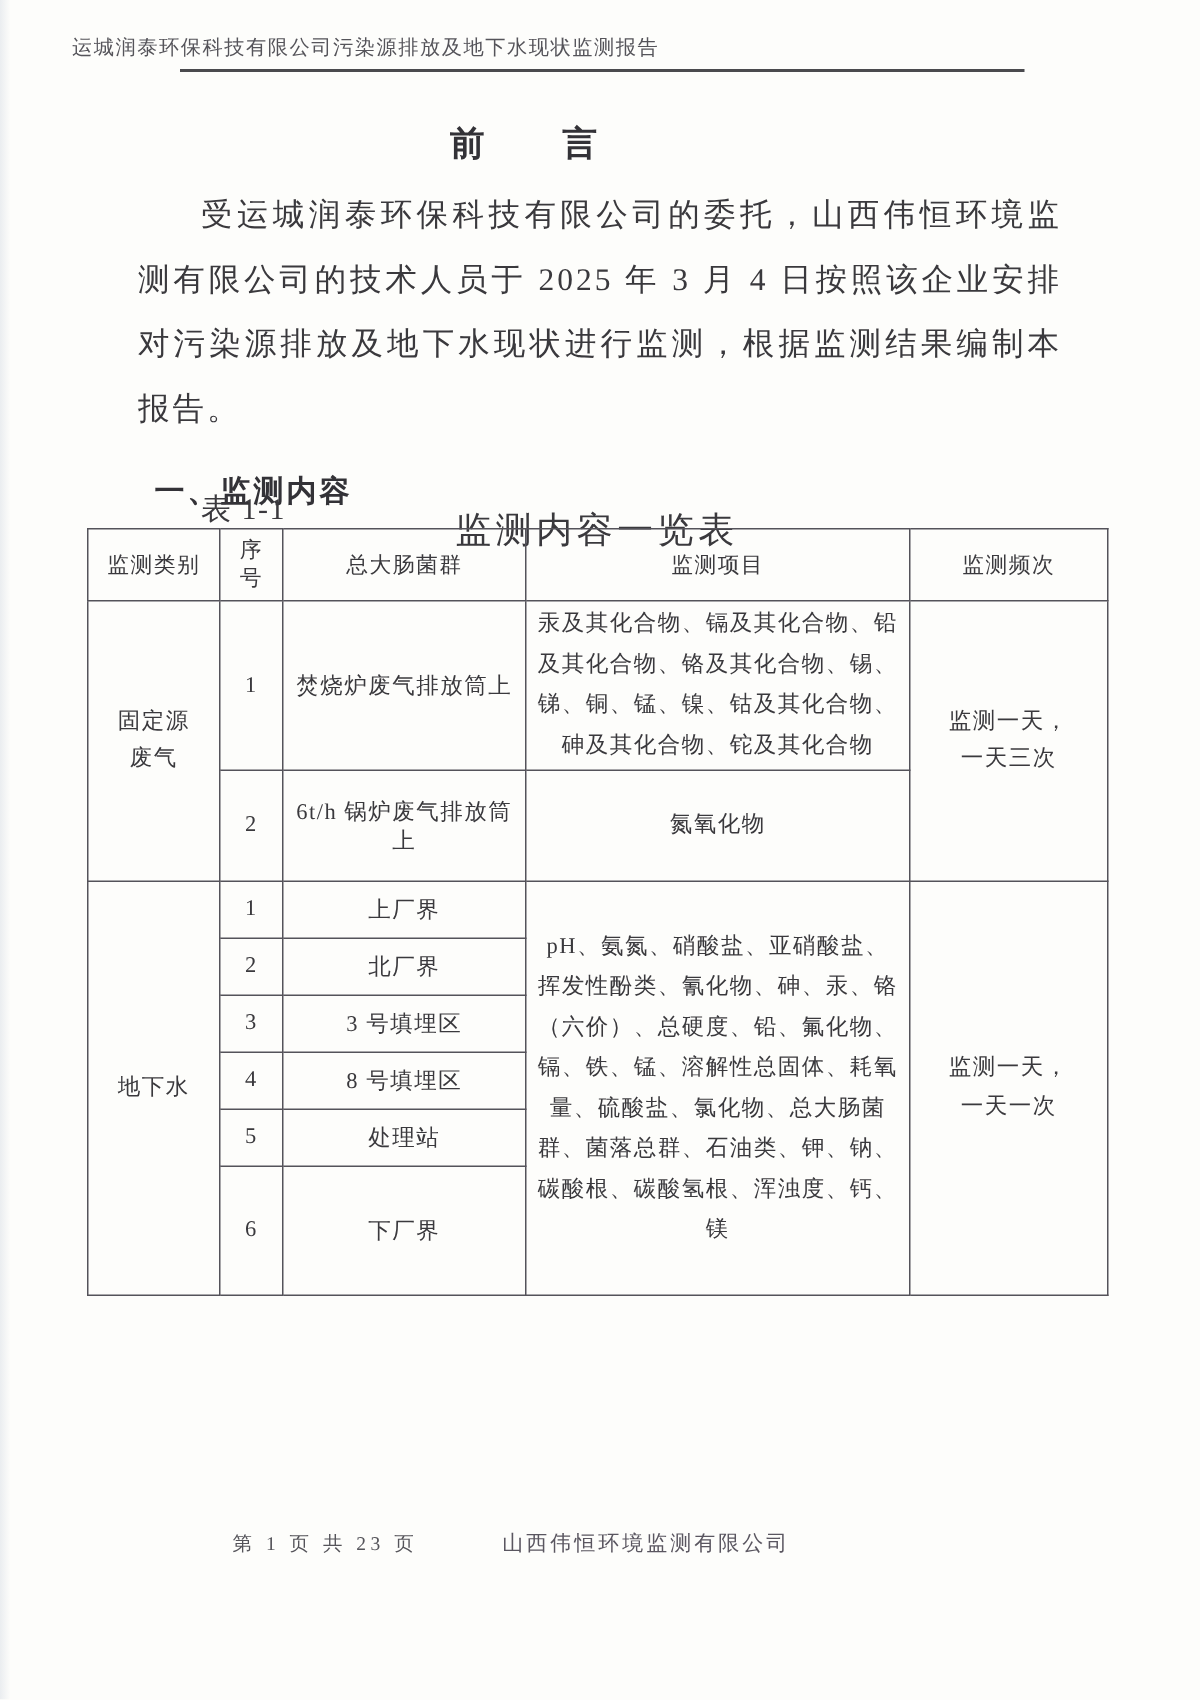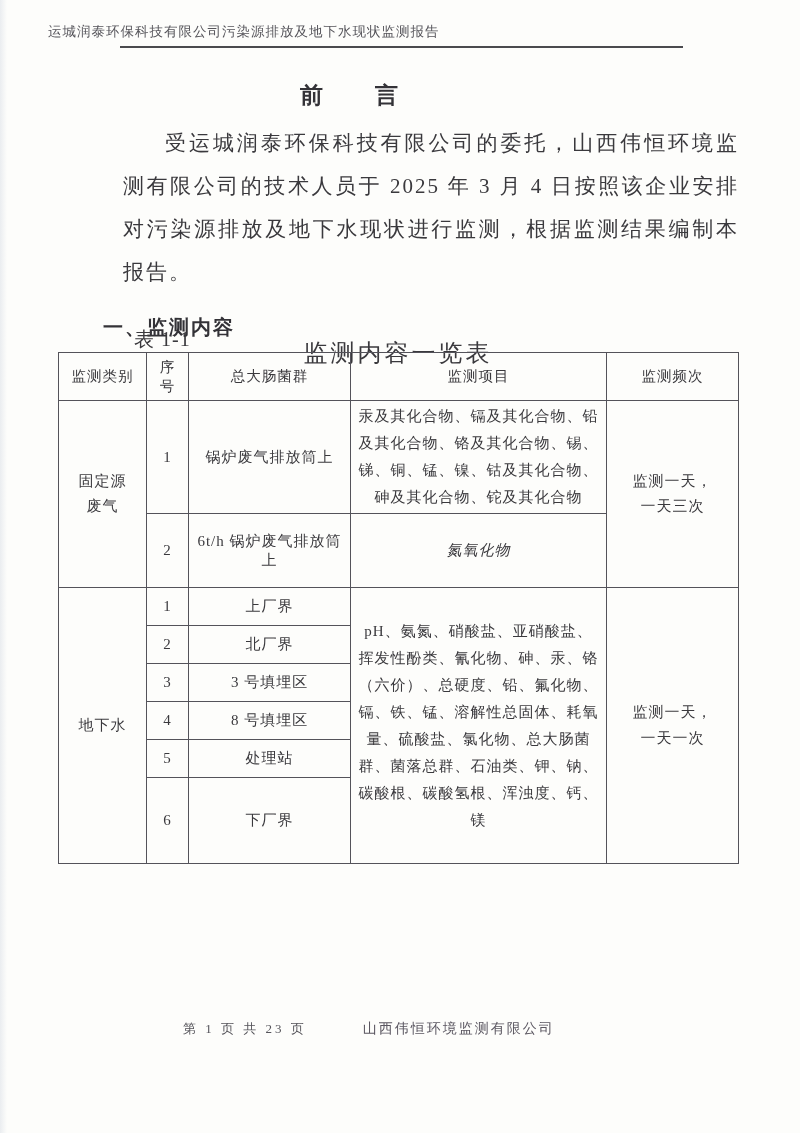--- a/index.html
+++ b/index.html
@@ -25,21 +25,21 @@
     position:absolute;top:46px;left:120px;width:563px;height:2px;
     background:#4a4a4e;
   }
   .preface-title{
     position:absolute;top:80px;left:0;width:700px;text-align:center;
     font-size:23px;font-weight:bold;letter-spacing:2px;color:#333237;
   }
   .preface-paragraph{
     position:absolute;top:122px;left:92px;width:616px;
     font-size:21px;line-height:43px;letter-spacing:2px;
-    text-align:justify;text-indent:2em;color:var(--ink);margin-left:31px;
+    text-align:justify;text-indent:2em;color:var(--ink);
   }
   .section-heading{
     position:absolute;top:294px;left:103px;
     font-size:20px;font-weight:bold;letter-spacing:2px;color:#333237;margin-top:20px;
   }
   .caption-row{
     position:absolute;top:326px;left:58px;width:680px;height:26px;
   }
   .table-label{
     position:absolute;left:76px;top:0;font-size:20px;letter-spacing:1px;
@@ -62,27 +62,26 @@
   th.narrow{padding:0 10px;word-break:break-all;line-height:1.25;}
   tr.r-head{height:48px;}
   tr.r-g1{height:88px;}
   tr.r-g2{height:74px;}
   tr.r-w{height:38px;}
   tr.r-w6{height:86px;}
   td.items{
     text-align:justify;text-align-last:center;
     padding:4px 10px;line-height:1.8;letter-spacing:1px;
   }
-  td.items-simple{text-align:center;font-style:italic;}
+  td.items-simple{text-align:center;}
   td.cat span,td.freq span{display:block;line-height:1.7;}
   .doc-footer{
     position:absolute;top:1020px;left:155px;width:500px;
     display:flex;align-items:baseline;gap:56px;
     color:var(--muted);
-    margin-left:28px;
   }
   .page-number{font-size:13px;letter-spacing:3px;}
   .footer-company{font-size:14px;letter-spacing:2px;color:#5a5660;}
 </style>
 </head>
 <body>
 
 <div class="scan-edge"></div>
 
 <div class="doc-header">运城润泰环保科技有限公司污染源排放及地下水现状监测报告</div>
@@ -114,21 +113,21 @@
       <th>总大肠菌群</th>
       <th>监测项目</th>
       <th>监测频次</th>
     </tr>
     <tr class="r-g1">
       <td class="cat" rowspan="2">
         <span>固定源</span>
         <span>废气</span>
       </td>
       <td>1</td>
-      <td>锅炉废气排放筒上</td>
+      <td>焚烧炉废气排放筒上</td>
       <td class="items">汞及其化合物、镉及其化合物、铅及其化合物、铬及其化合物、锡、锑、铜、锰、镍、钴及其化合物、砷及其化合物、铊及其化合物</td>
       <td class="freq" rowspan="2">
         <span>监测一天，</span>
         <span>一天三次</span>
       </td>
     </tr>
     <tr class="r-g2">
       <td>2</td>
       <td>6t/h 锅炉废气排放筒上</td>
       <td class="items items-simple">氮氧化物</td>

